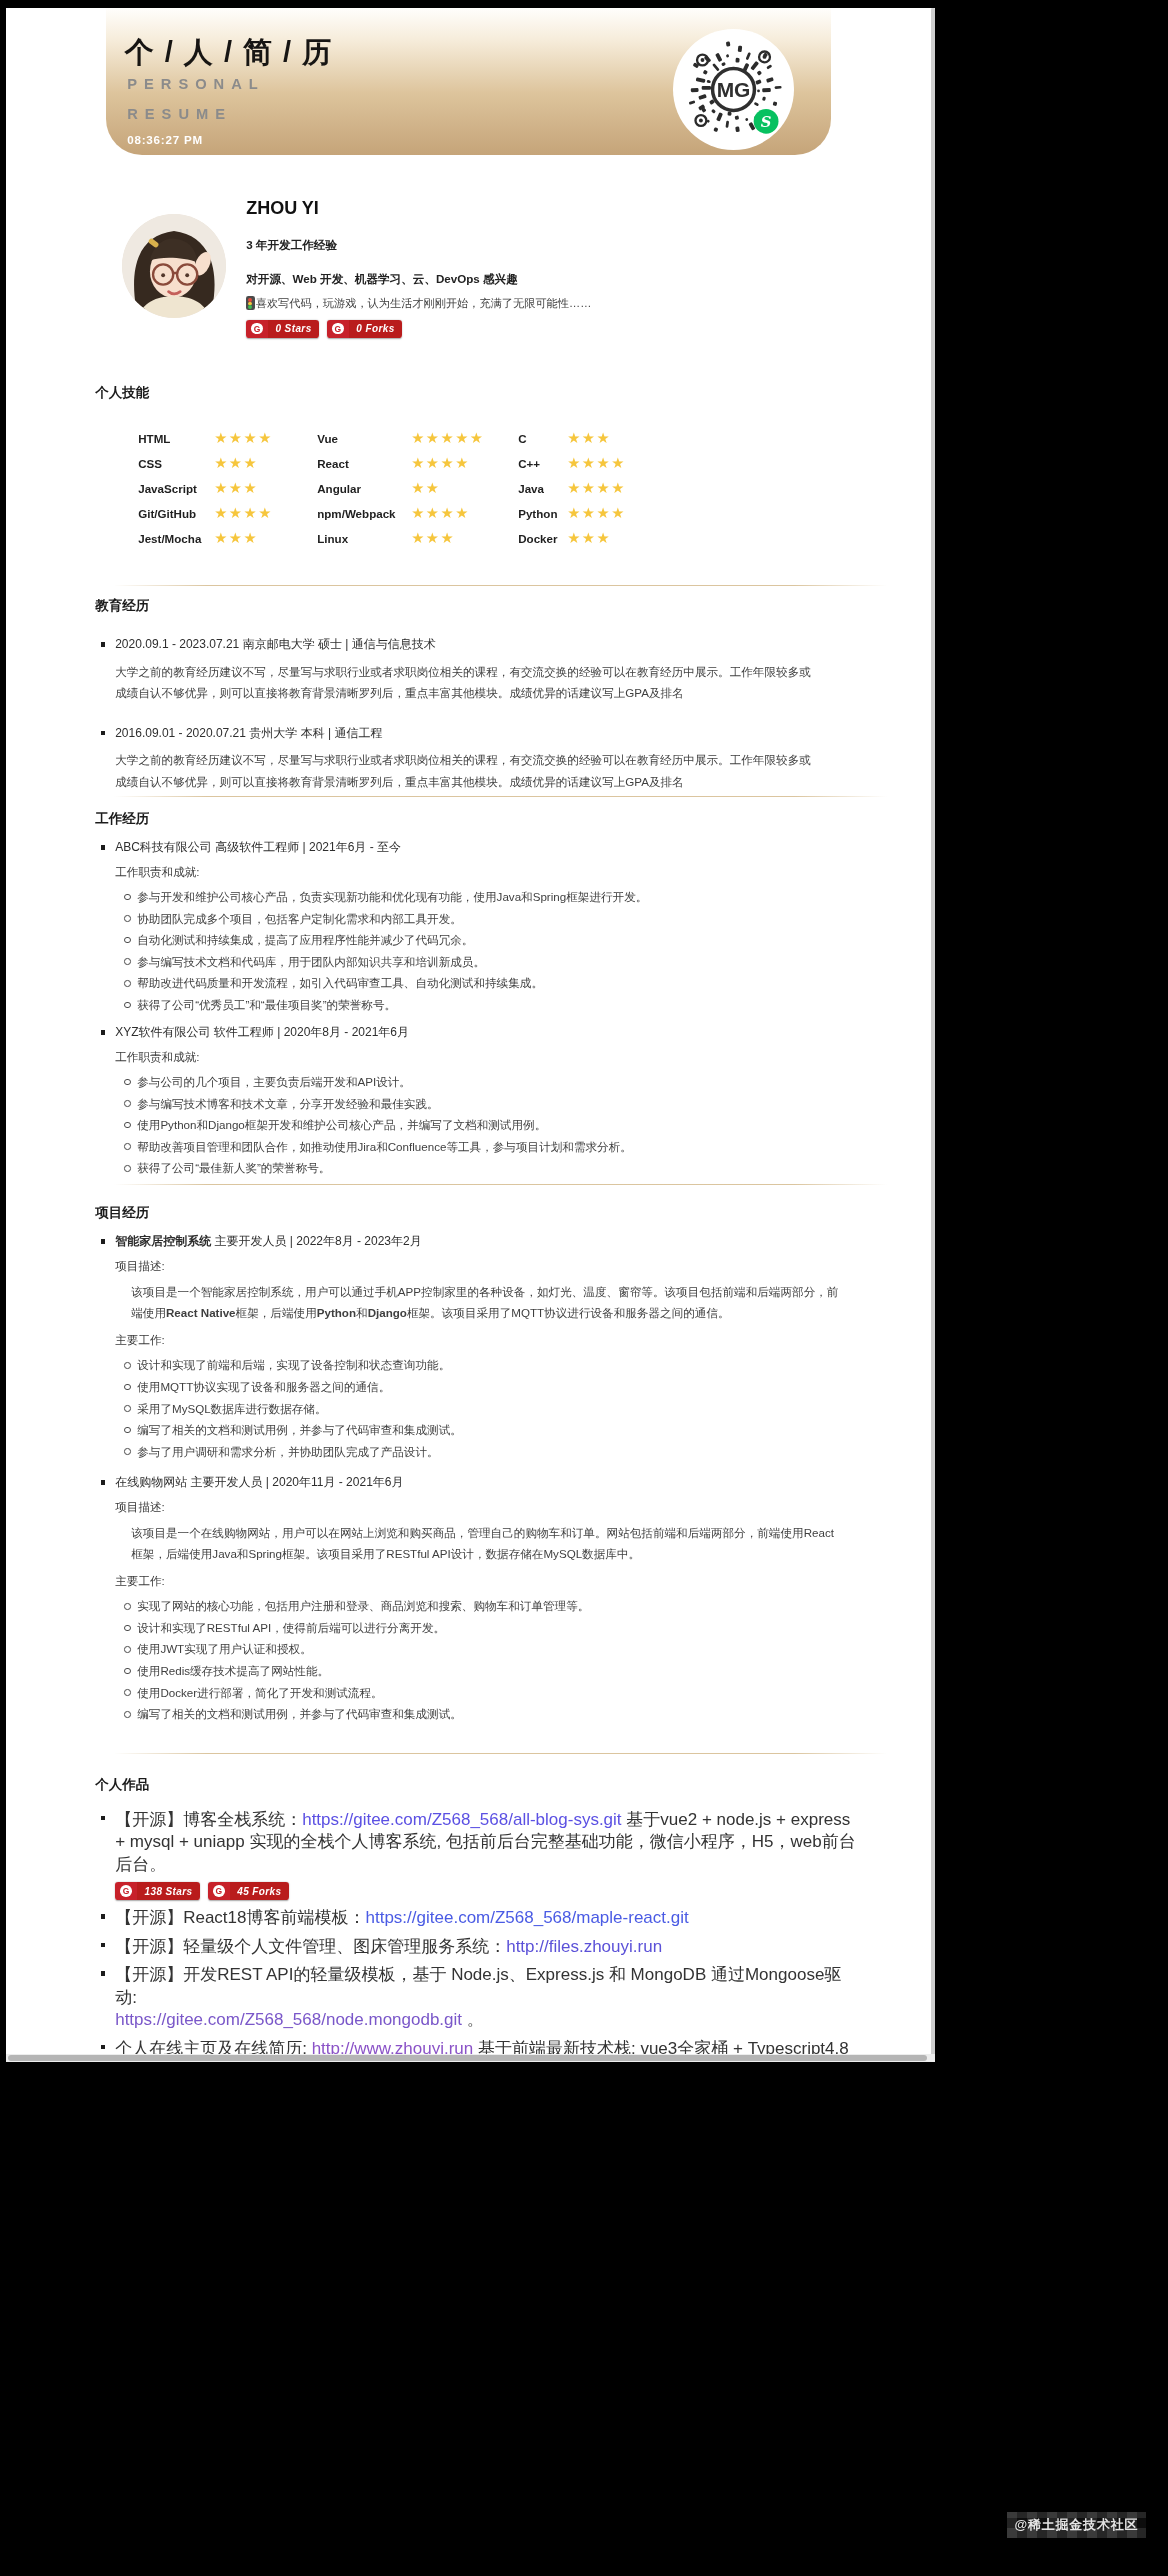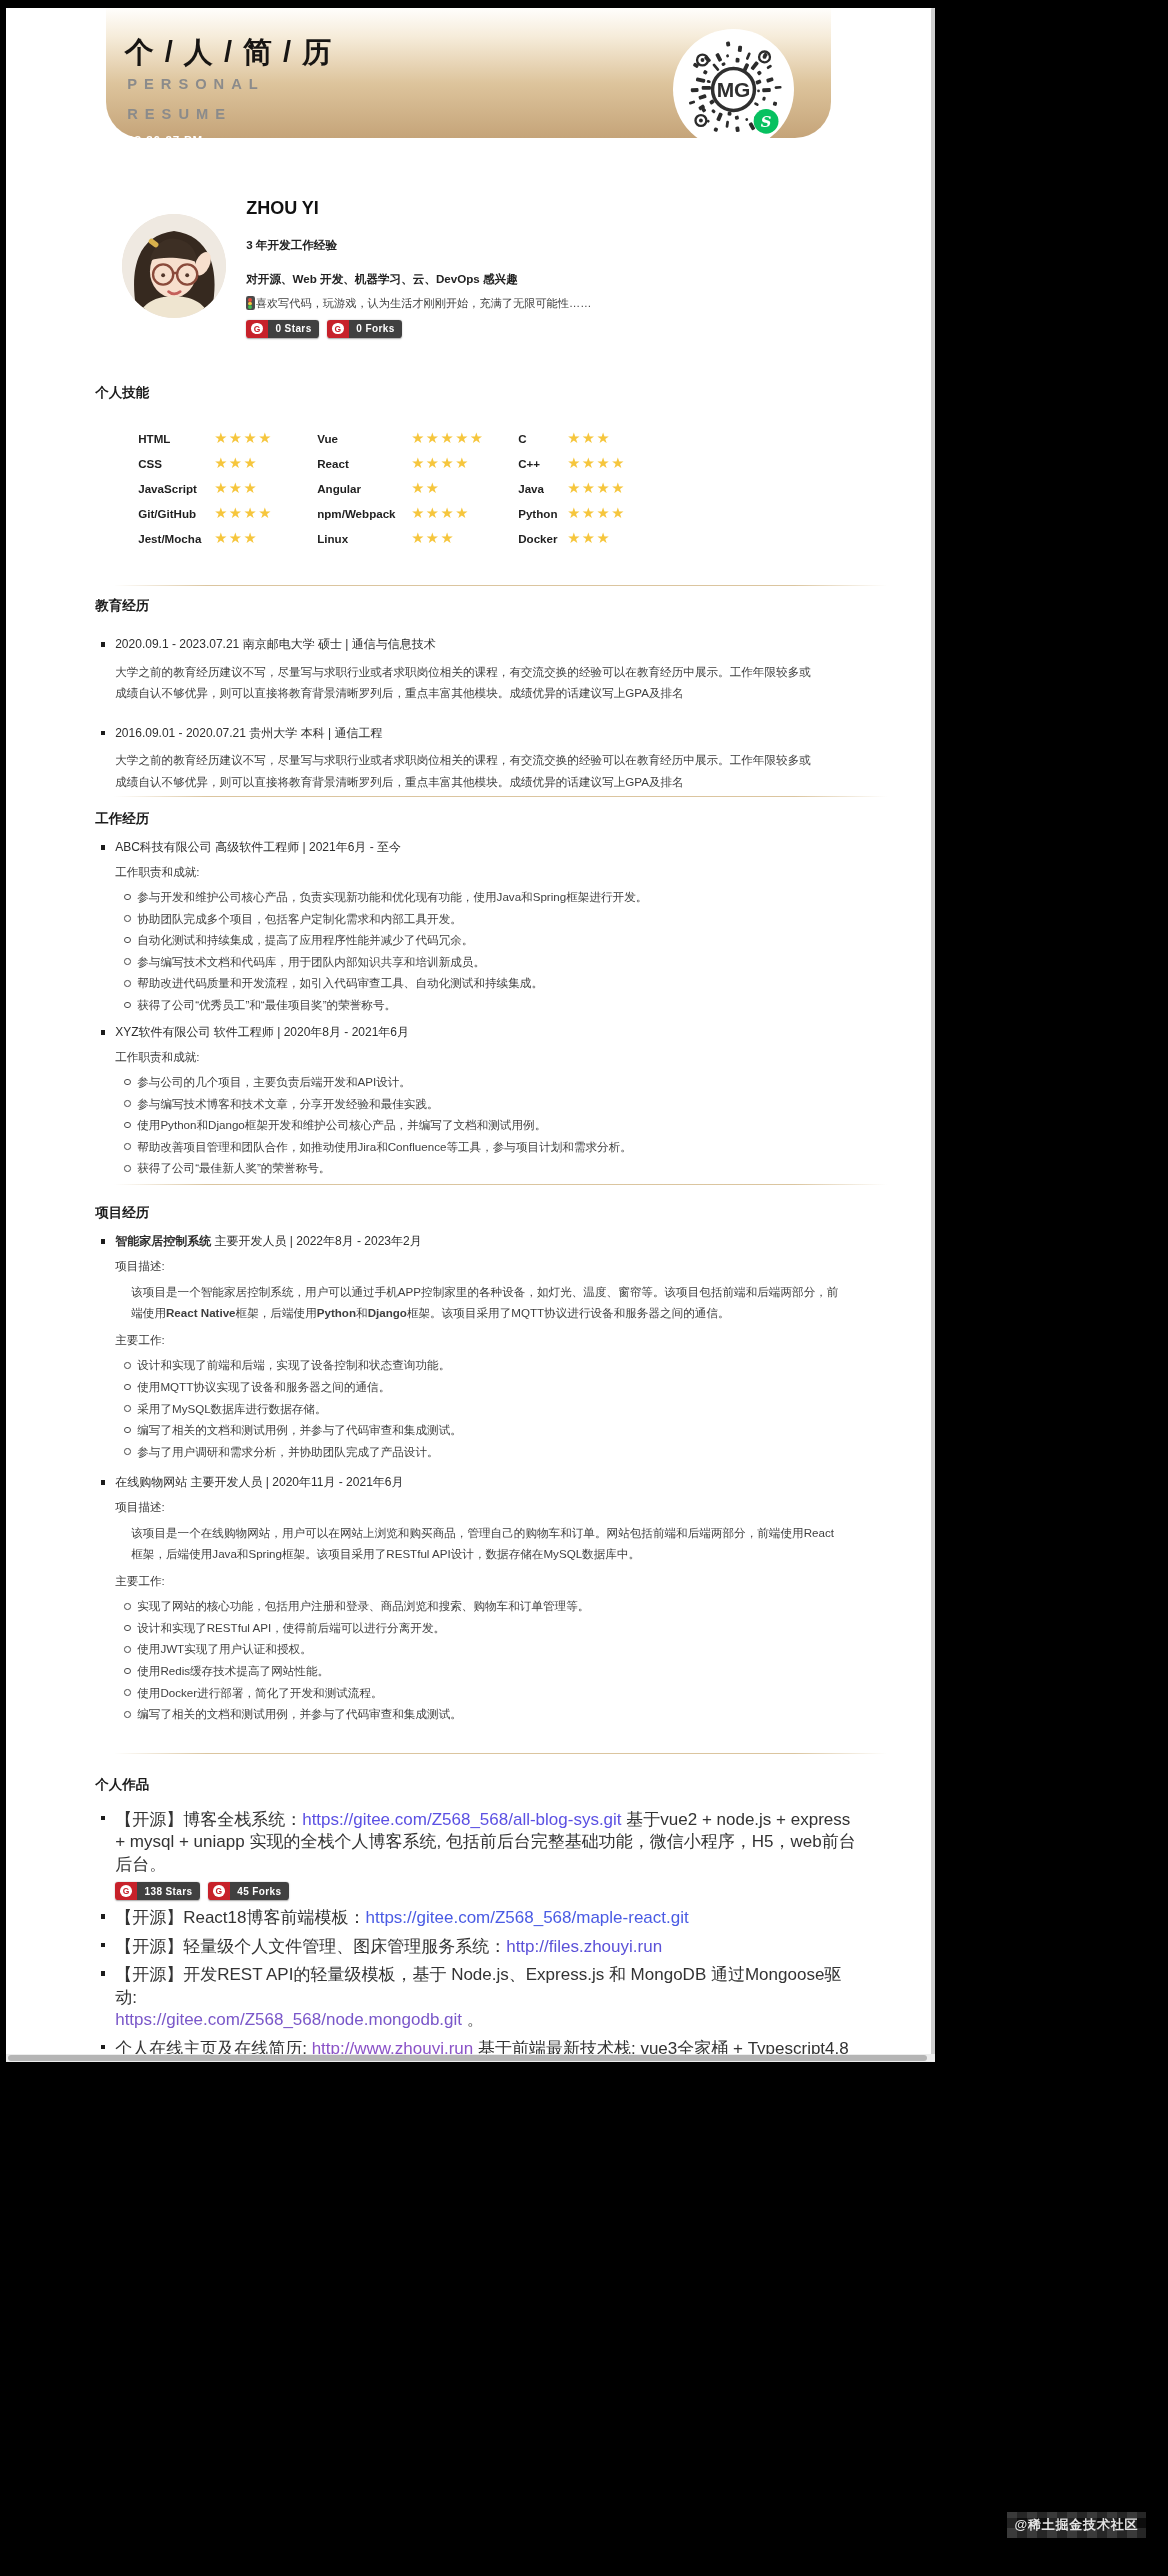--- a/index.html
+++ b/index.html
@@ -1,41 +1,41 @@
 <!DOCTYPE html>
 <html style="font-size:12.4px"><head>
 <meta charset="utf-8">
 <style>
   html,body{margin:0;padding:0;background:#000;}
   body{width:1169px;height:2576px;position:relative;overflow:hidden;
        font-family:"Liberation Sans","DejaVu Sans",sans-serif;}
   .card{position:absolute;left:6.2px;top:7.7px;width:929px;height:2054px;background:#fff;overflow:hidden;}
   
-  .gold{position:absolute;left:100px;top:0;width:725px;height:130px;
+  .gold{position:absolute;left:100px;top:0;width:725px;height:147px;
         background:linear-gradient(180deg,#fffefc 0%,#f6ecda 22%,#ddc49c 58%,#c5a479 100%);
         border-radius:0 0 36px 36px;}
   .gold .title{position:absolute;left:18.5px;top:25.5px;font-size:29px;letter-spacing:1.5px;color:#171513;font-weight:600;}
   .gold .sub{position:absolute;left:21px;font-size:14.7px;letter-spacing:7px;color:#8b8b8b;font-weight:600;}
   .gold .sub.s1{top:68px}.gold .sub.s2{top:98px}
   .gold .clock{position:absolute;left:21px;top:125px;font-size:11.6px;letter-spacing:0.8px;color:#fff;font-weight:600;}
   .qr{position:absolute;left:567px;top:21.6px;width:121px;height:121px;}
   
   .avatar{position:absolute;left:116px;top:206px;width:104px;height:104px;border-radius:50%;overflow:hidden;background:#ece4da;}
   .pname{position:absolute;left:240px;top:190px;font-size:18px;font-weight:800;color:#111;}
   .pexp{position:absolute;left:240px;top:230px;font-size:11.6px;font-weight:700;color:#222;}
   .pint{position:absolute;left:240px;top:264px;font-size:11.6px;font-weight:700;color:#222;}
   .pmotto{position:absolute;left:240px;top:288px;font-size:11.2px;color:#3e3e3e;display:flex;align-items:center;gap:1px;}
   .tlight{display:inline-block;width:8.5px;height:14px;background:#4b4b4b;border-radius:2.3px;position:relative;flex:0 0 auto;}
   .tlight i{position:absolute;left:2.3px;width:3.9px;height:3.9px;border-radius:50%;display:block;}
   .tlight i:nth-child(1){top:1.5px;background:#e24b3b}.tlight i:nth-child(2){top:5.4px;background:#f2c53d}.tlight i:nth-child(3){top:9.3px;background:#3fb950}
   .badges{position:absolute;left:240px;top:312px;display:flex;gap:7.7px;}
   .badge{display:inline-flex;height:18px;border-radius:3.1px;overflow:hidden;box-shadow:0 0.8px 1.5px rgba(0,0,0,.35);}
   .badge .bl{background:#c7212a;width:21.6px;display:flex;align-items:center;justify-content:center;}
   .badge .bg{background:#fff;color:#c7212a;width:11.6px;height:11.6px;border-radius:50%;font-size:8.5px;font-weight:800;display:flex;align-items:center;justify-content:center;}
-  .badge .br{background:#404040;color:#fff;font-size:10px;font-weight:700;display:flex;align-items:center;padding:0 7.7px;letter-spacing:0.4px;}
+  .badge .br{background:#b91c1c;color:#fff;font-size:10px;font-weight:700;display:flex;align-items:center;padding:0 7.7px;letter-spacing:0.4px;font-style:italic;}
   
   .sec{position:absolute;left:89px;right:31px;}
   .sec h2{margin:0;font-size:13.5px;font-weight:800;color:#1b1b1b;line-height:18.5px;}
   .divider{position:absolute;left:108px;width:773px;height:1.5px;
            background:linear-gradient(to right,rgba(217,194,154,0),rgba(217,194,154,.95) 12%,rgba(217,194,154,.95) 88%,rgba(217,194,154,0));}
   
   .skgrid{margin:24px 0 0 43px;display:grid;grid-template-columns:76px 103px 94px 107px 49px 108px;grid-auto-rows:25px;align-items:center;}
   .skl{font-size:11.6px;font-weight:700;color:#1f1f1f;}
   .sks{font-size:14.7px;letter-spacing:1.5px;color:#f6c63d;line-height:1;}
   

